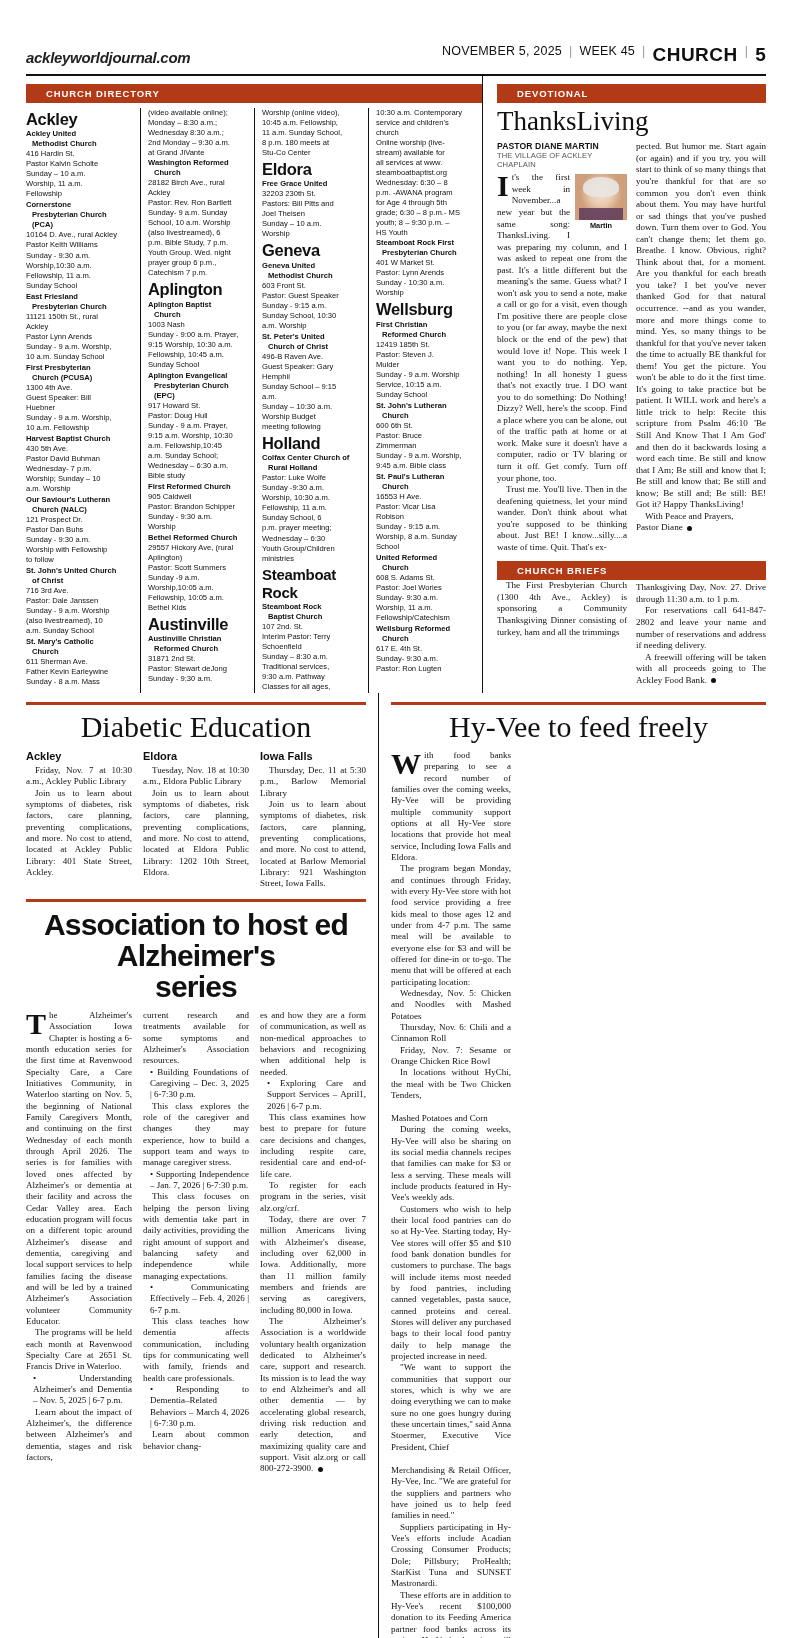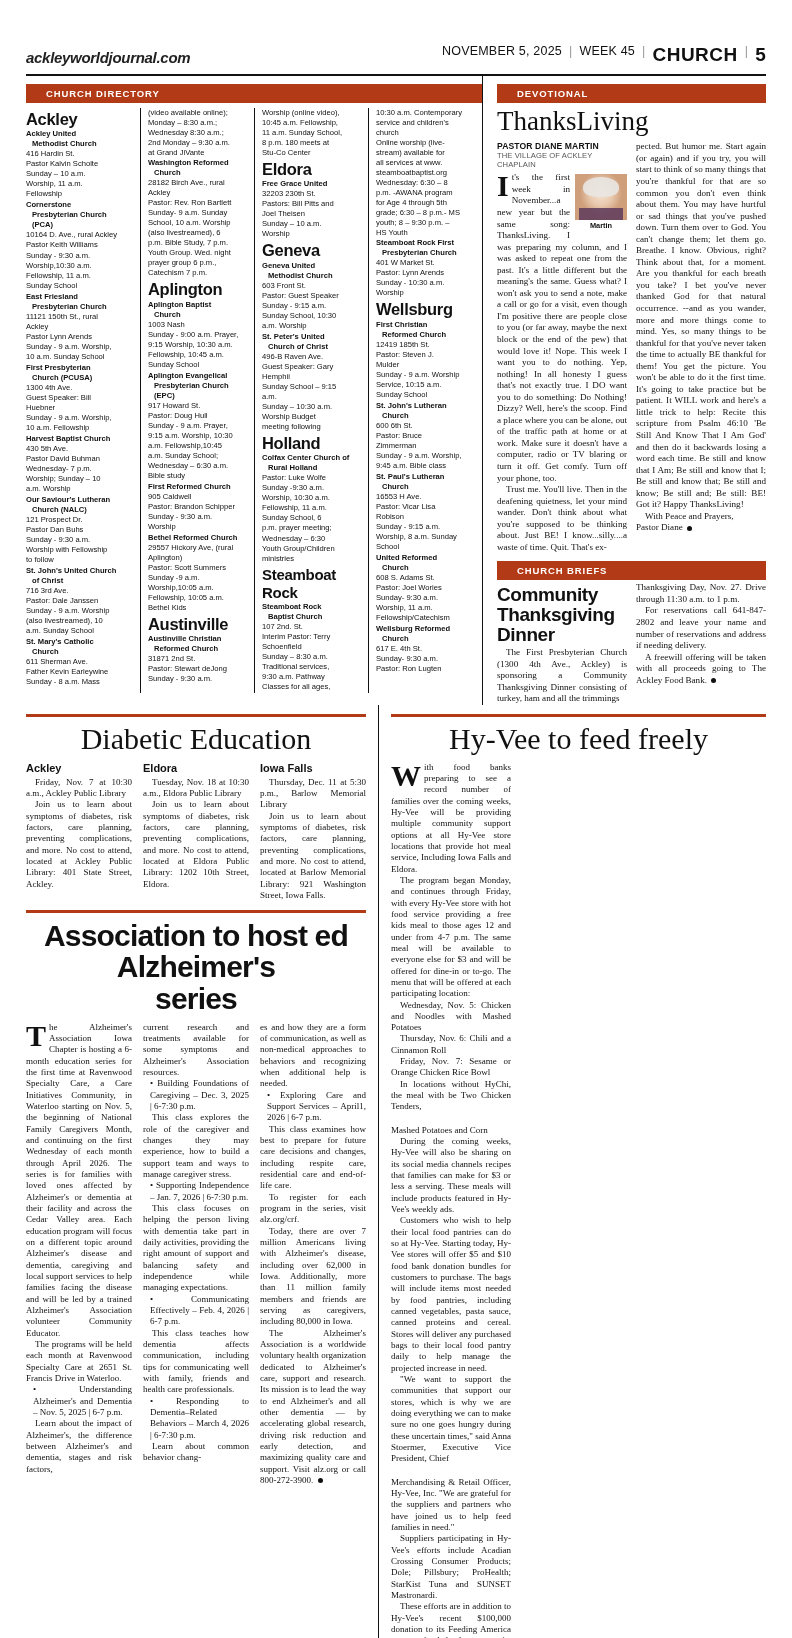--- a/index.html
+++ b/index.html
@@ -580,25 +580,20 @@
             <p class="noind">pected. But humor me. Start again (or again) and if you try, you will start to think of so many things that you're thankful for that are so common you don't even think about them. You may have hurtful or sad things that you've pushed down. Turn them over to God. You can't change them; let them go.  Breathe. I know.  Obvious, right? Think about that, for a moment. Are you thankful for each breath you take? I bet you've never thanked God for that natural occurrence. --and as you wander, more and more things come to mind. Yes, so many things to be thankful for that you've never taken the time to actually BE thankful for them! You get the picture. You won't be able to do it the first time. It's going to take practice but be patient. It WILL work and here's a little trick to help: Recite this scripture from Psalm 46:10 'Be Still And Know That I Am God' and then do it backwards losing a word each time.  Be still and know that I Am; Be still and know that I; Be still and know that; Be still and know; Be still and; Be still: BE! Got it?  Happy ThanksLiving!</p>
             <p style="text-align:left">With Peace and Prayers,</p>
             <p class="noind" style="text-align:left"><span>Pastor Diane</span> <span class="endmark"></span></p>
           </div>
         </div>
       </div>
 
       <div class="secbar">CHURCH BRIEFS</div>
       <div class="briefs-body">
         <div class="c">
-          <div class="briefs-title">
-            <div>Community</div>
-            <div>Thanksgiving</div>
-            <div>Dinner</div>
-          </div>
           <div class="bodytext">
             <p>The First Presbyterian Church (1300 4th Ave., Ackley) is sponsoring a Community Thanksgiving Dinner consisting of turkey, ham and all the trimmings</p>
           </div>
         </div>
         <div class="c">
           <div class="bodytext" style="padding-top:2px">
             <p class="noind">Thanksgiving Day, Nov. 27. Drive through 11:30 a.m. to    1 p.m.</p>
             <p>For reservations call 641-847-2802 and leave your name and number of reservations and address if needing delivery.</p>
             <p><span>A freewill offering will be taken with all proceeds going to The Ackley Food Bank.</span> <span class="endmark"></span></p>
           </div>

